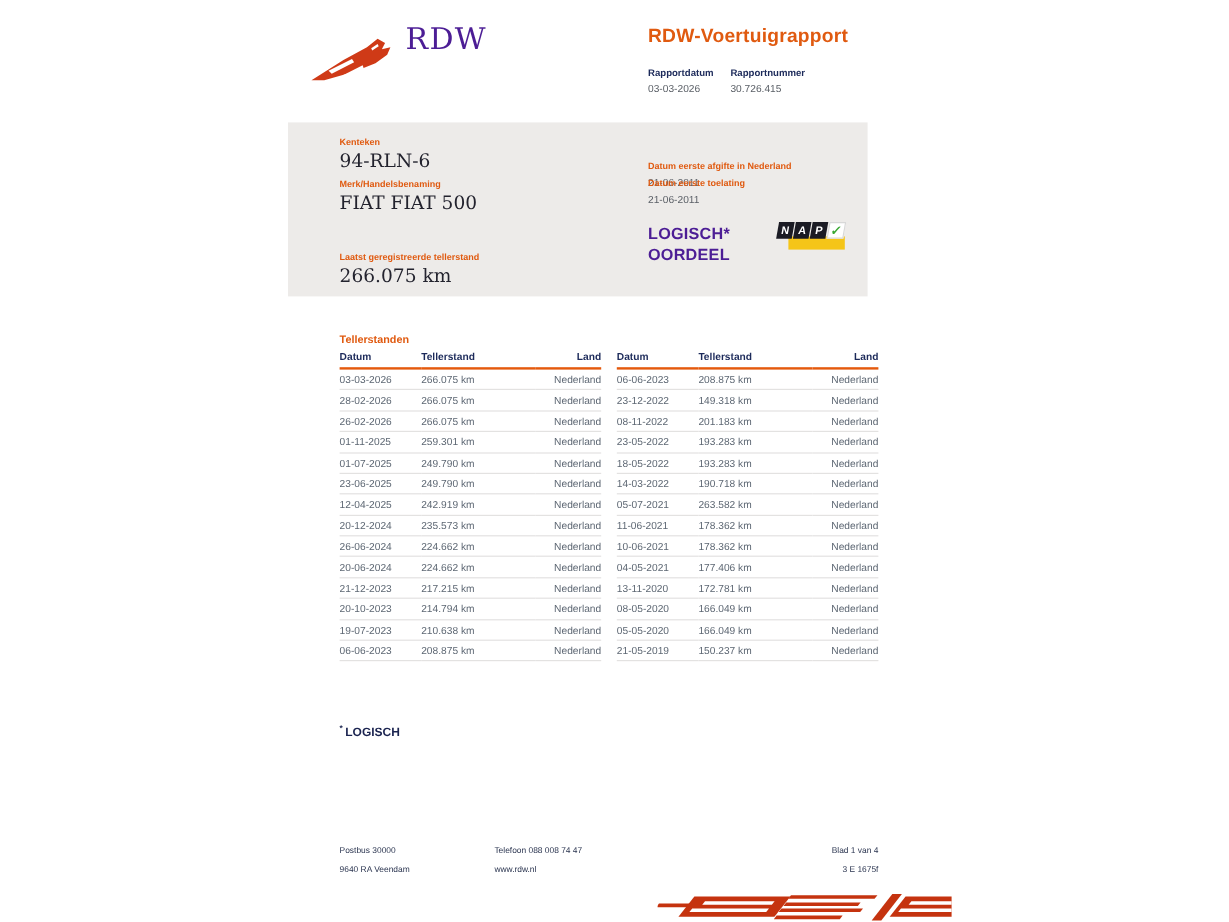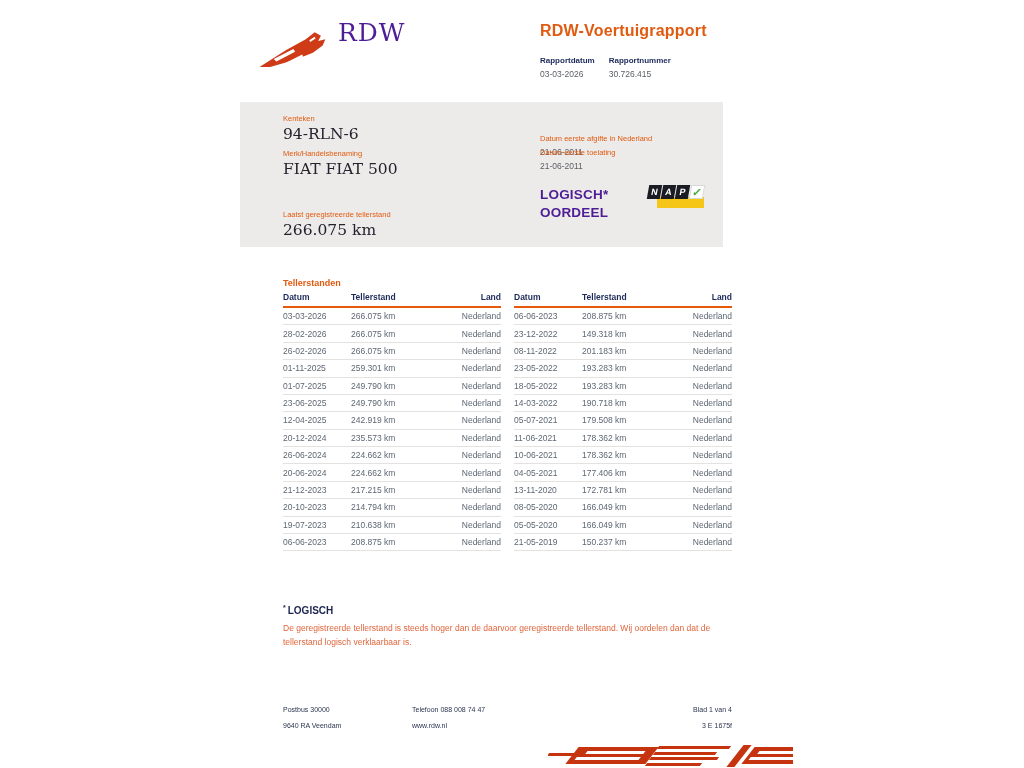--- a/index.html
+++ b/index.html
@@ -14,21 +14,21 @@
   .doc-title { position:absolute; left:540px; top:22px; font-size:16px; font-weight:700;
                color:#e05a10; letter-spacing:0.2px; }
   .report-meta { position:absolute; left:540px; top:56px; display:flex; }
   .meta-col { margin-right:14px; }
   .meta-col:first-child { min-width:53px; }
   .meta-label { font-size:8px; font-weight:700; color:#1c2a5a; }
   .meta-value { font-size:8.5px; color:#5a5f66; margin-top:4px; }
 
   
   .panel { position:absolute; left:240px; top:102px; width:483px; height:145px; background:#edebe9; }
-  .lbl { font-size:7.5px; font-weight:400; color:#e05a10; }
+  .lbl { font-size:7.5px; font-weight:700; color:#e05a10; }
   .serif-val { font-family:"DejaVu Serif", serif; font-size:15.5px; color:#23232e; margin-top:2px; }
   .gray-val { font-size:8.5px; color:#5a5f66; margin-top:4px; }
   .p-kenteken { position:absolute; left:43px; top:12px; }
   .p-merk { position:absolute; left:43px; top:47px; }
   .p-teller { position:absolute; left:43px; top:108px; }
   .p-afgifte { position:absolute; left:300px; top:12px;margin-top:20px; }
   .p-toelating { position:absolute; left:300px; top:46px; }
   .p-oordeel { position:absolute; left:300px; top:84px; font-size:13.5px; font-weight:700;
                color:#4c1d95; line-height:18px; letter-spacing:0.2px; }
 
@@ -264,21 +264,21 @@
           <td>193.283 km</td>
           <td>Nederland</td>
         </tr>
         <tr>
           <td>14-03-2022</td>
           <td>190.718 km</td>
           <td>Nederland</td>
         </tr>
         <tr>
           <td>05-07-2021</td>
-          <td>179.508 km</td>
+          <td>263.582 km</td>
           <td>Nederland</td>
         </tr>
         <tr>
           <td>11-06-2021</td>
           <td>178.362 km</td>
           <td>Nederland</td>
         </tr>
         <tr>
           <td>10-06-2021</td>
           <td>178.362 km</td>
@@ -307,21 +307,20 @@
         <tr>
           <td>21-05-2019</td>
           <td>150.237 km</td>
           <td>Nederland</td>
         </tr>
       </tbody>
   </table>
 
   <div class="footnote">
     <div class="footnote-title"><span class="footnote-ast">*</span><span>LOGISCH</span></div>
-    <div class="footnote-text">De geregistreerde tellerstand is steeds hoger dan de daarvoor geregistreerde tellerstand. Wij oordelen dan dat de tellerstand logisch verklaarbaar is.</div>
   </div>
 
   <div class="footer">
     <div class="cols">
       <div class="f-col addr">
         <div>Postbus 30000</div>
         <div>9640 RA Veendam</div>
       </div>
       <div class="f-col contact">
         <div>Telefoon 088 008 74 47</div>

